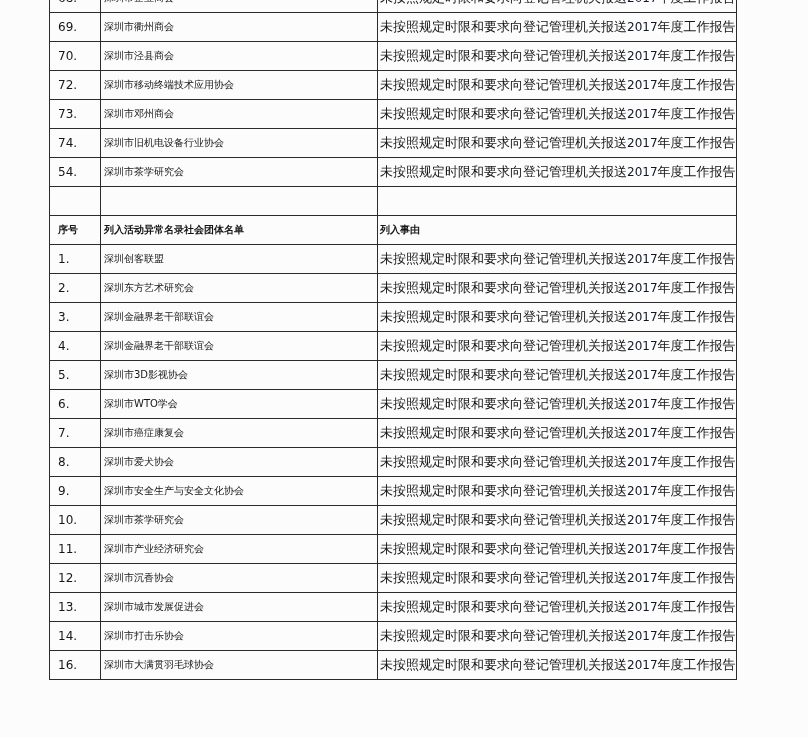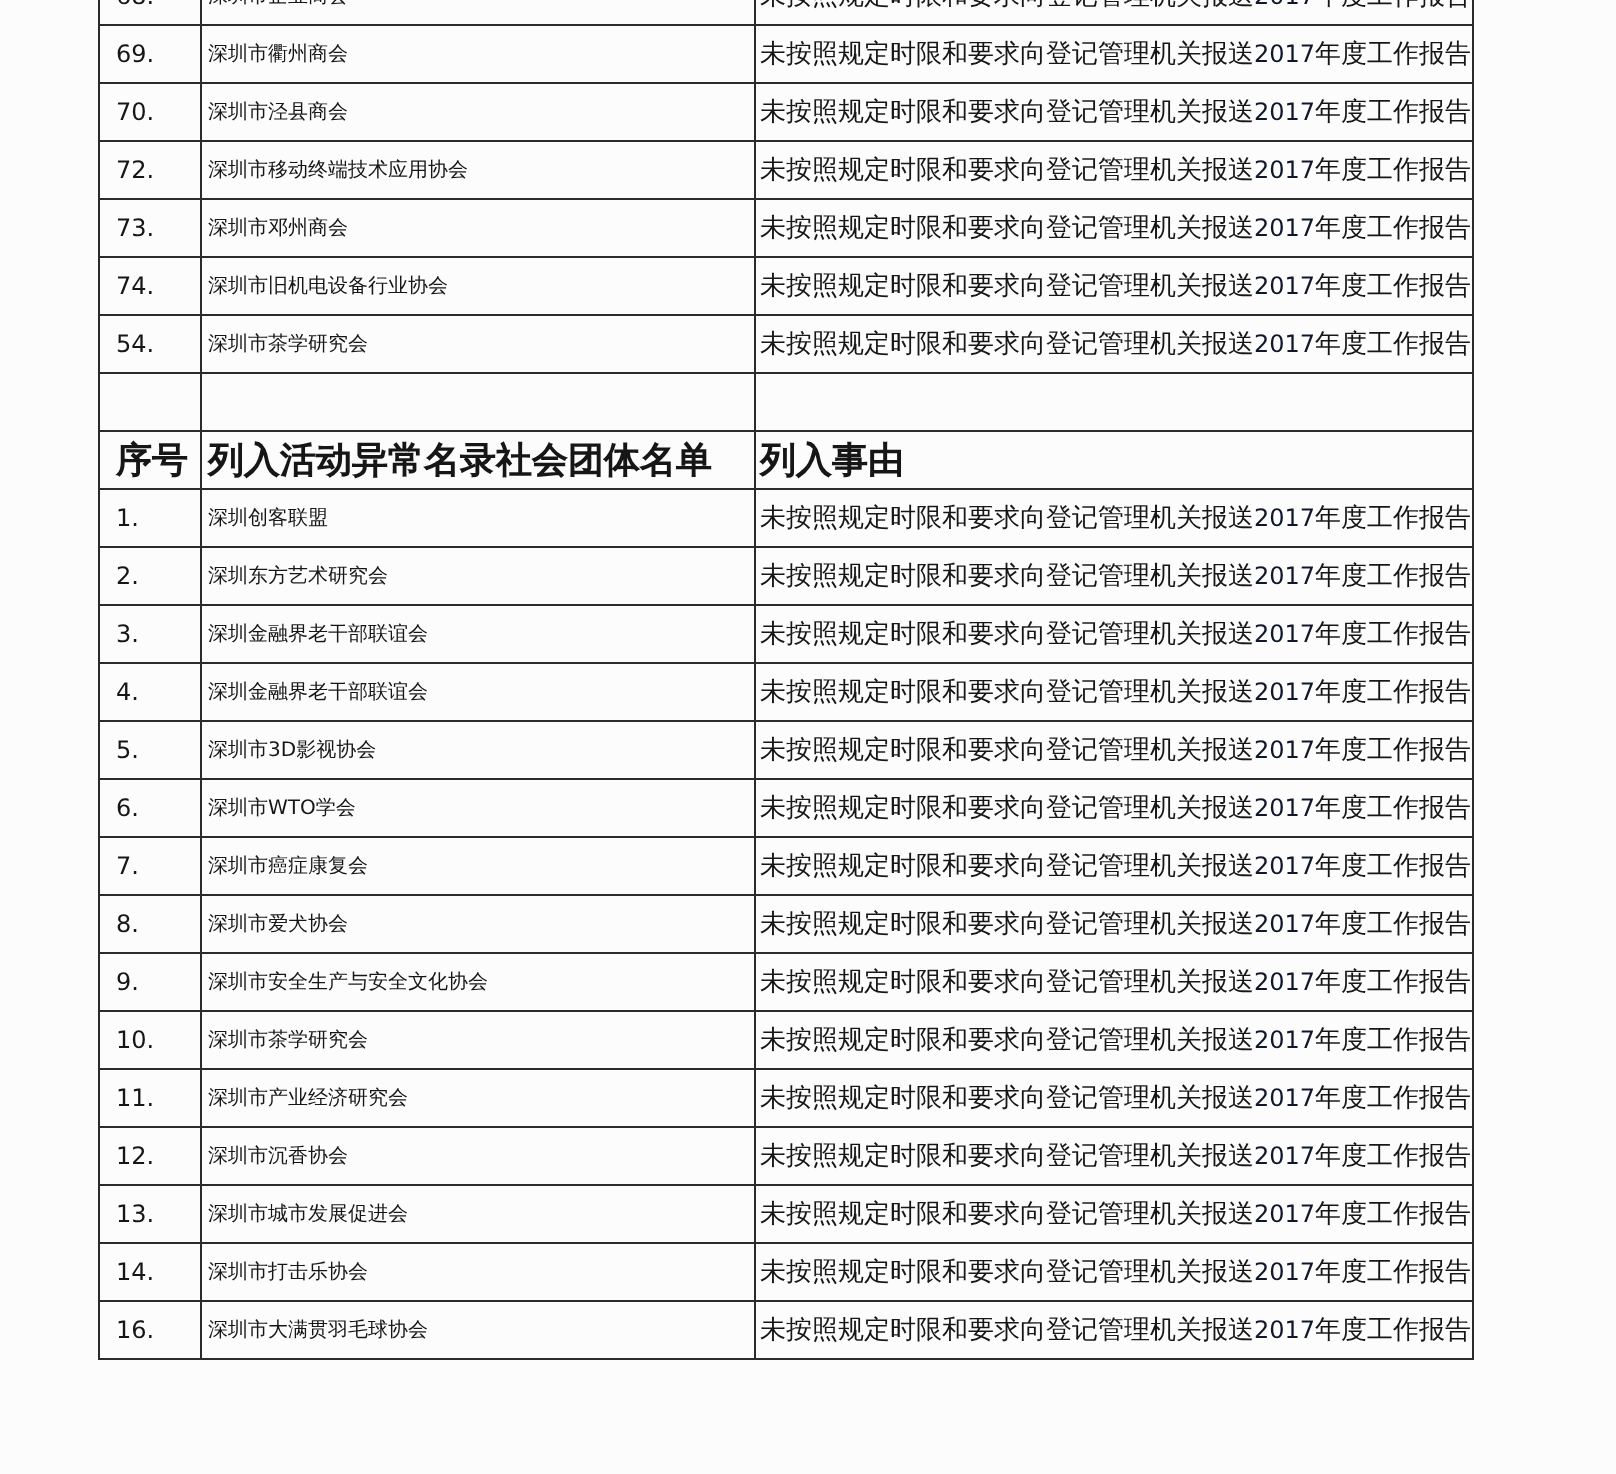--- a/index.html
+++ b/index.html
@@ -33,21 +33,21 @@
   }
   td.num-cell    { padding-left: 8px; font-size: 12px; margin-top: 44px; }
   td.name-cell   { padding-left: 3px; font-size: 10px; }
   td.reason-cell { padding-left: 2px; font-size: 13px; }
   .year {
     font-size: 12px;
     color: #0f172a;
   }
   tr.header-row td {
     font-weight: bold;
-    font-size: 18px;
+    font-size: 10px;
   }
 </style>
 </head>
 <body>
 
 <div class="table-wrap">
   <table class="report-table">
     <colgroup>
       <col class="c1">
         <col class="c2">

